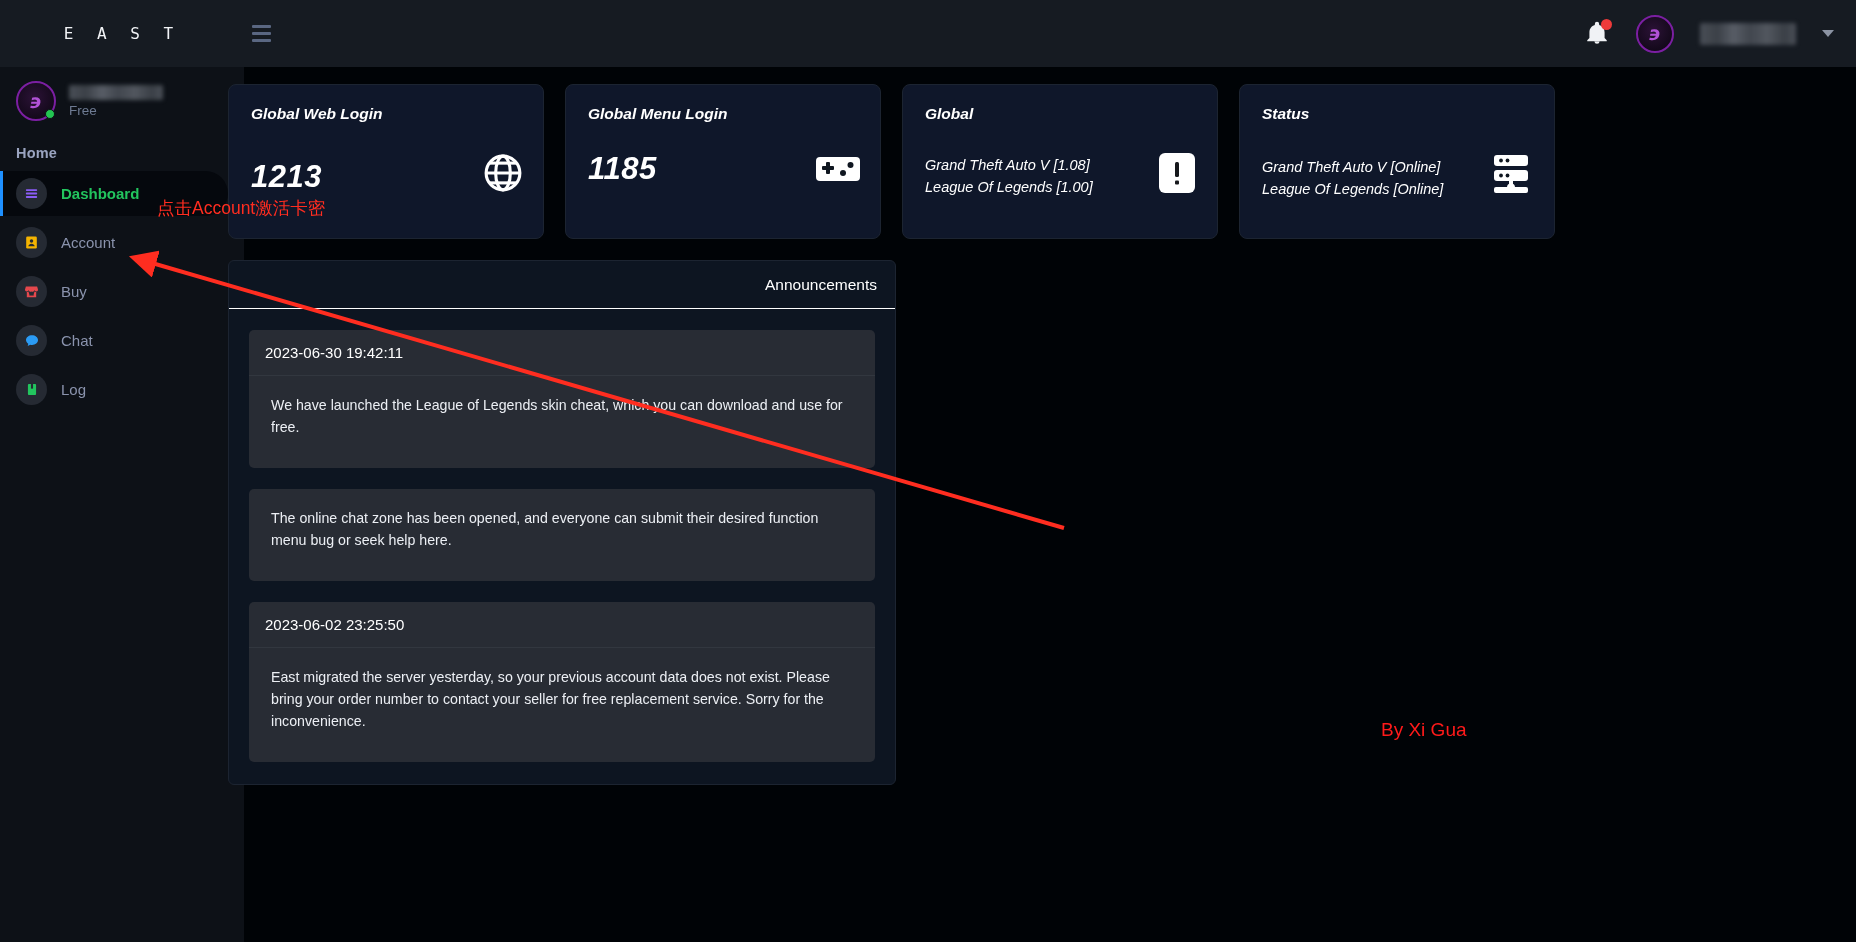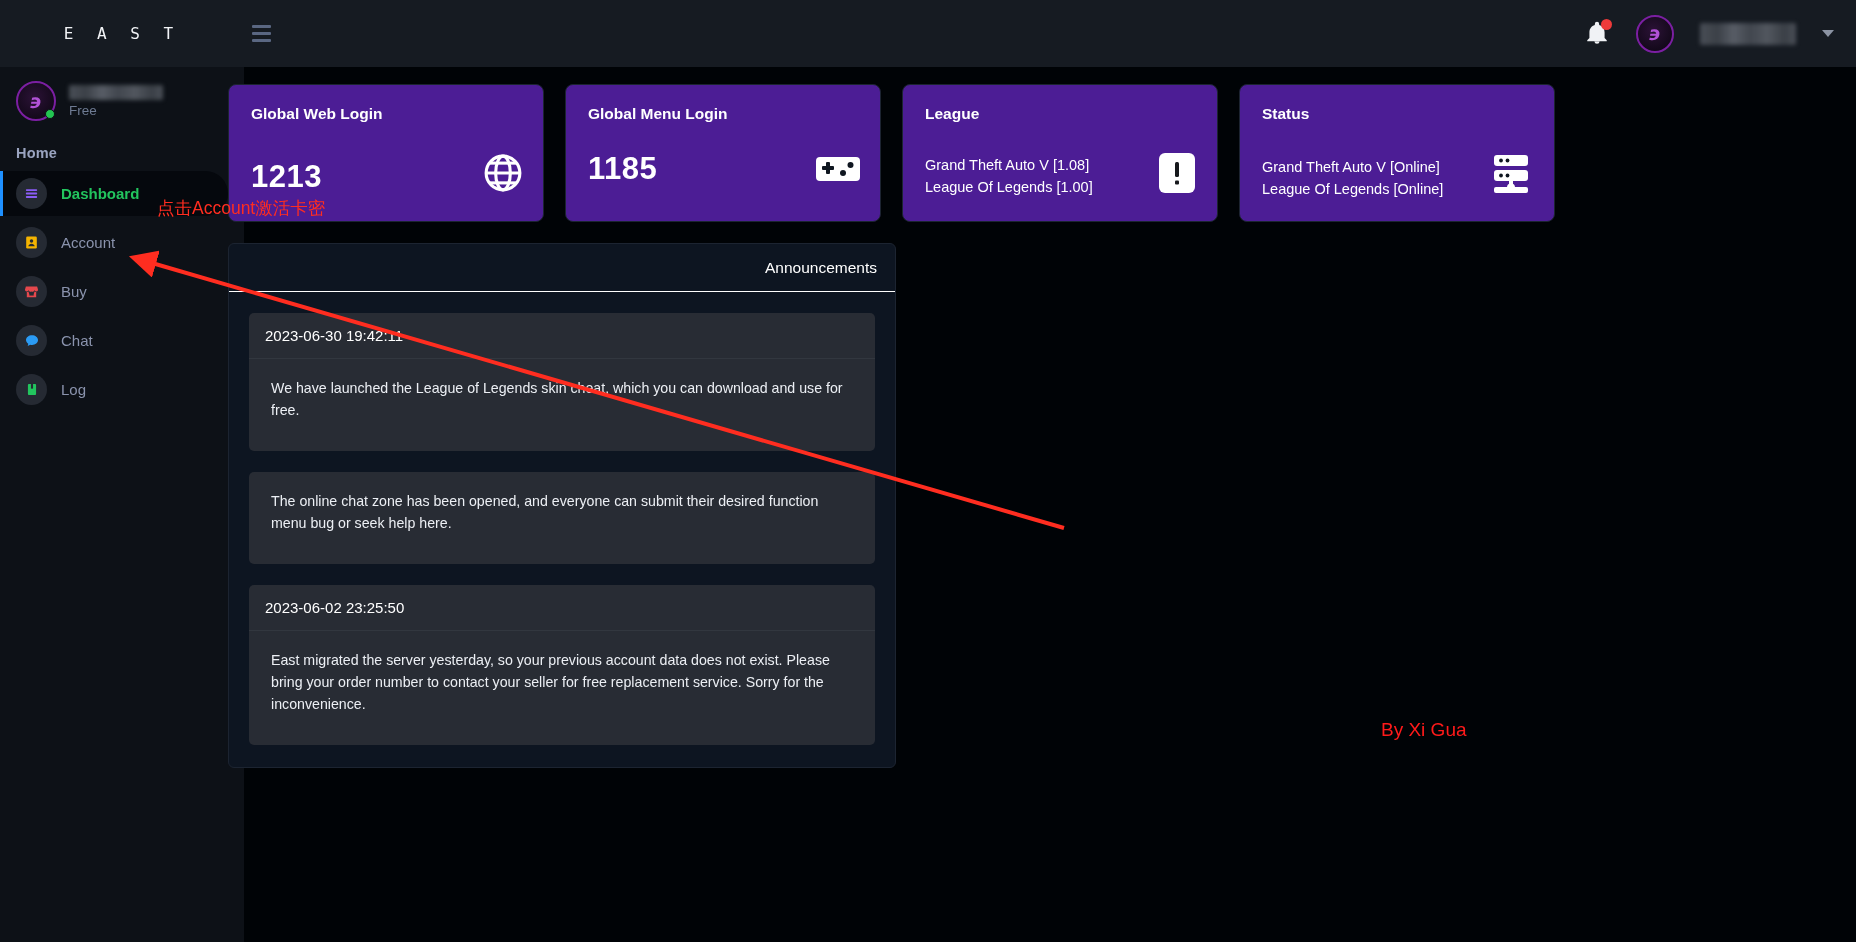--- a/index.html
+++ b/index.html
@@ -104,23 +104,23 @@
   .nav-item.active .nav-label { color: #22c55e; font-weight: 700; }
 
   
   .main { position: absolute; left: 244px; top: 67px; width: 1612px; height: 875px; background: #000306; }
 
   .cards-row {
     display: flex; gap: 21px; padding: 17px 0 0 0;
     margin-left: -16px; width: 1612px;
   }
   .stat-card {
-    background: #4c1d95; border: 1px solid #1c2431; border-radius: 8px;
-    width: 316px; height: 138px; padding: 20px 22px 0 22px;
-    position: relative; flex: 0 0 316px;
+    background: #0f172a; border: 1px solid #1c2431; border-radius: 8px;
+    width: 316px; height: 155px; padding: 20px 22px 0 22px;
+    position: relative; flex: 0 0 316px; font-style: italic;
   }
   .stat-title { color: #ffffff; font-size: 15.5px; font-weight: 700; }
   .stat-body {
     position: absolute; left: 22px; right: 18px; top: 66px;
     display: flex; align-items: flex-end; justify-content: space-between;
   }
   .stat-value { color: #ffffff; font-size: 31px; font-weight: 700; letter-spacing: .5px; }
   .stat-lines { display: flex; flex-direction: column; gap: 6px; }
   .stat-line { color: #ffffff; font-size: 14.5px; }
   .stat-icon { color: #ffffff; display: flex; align-items: center; justify-content: center; }
@@ -274,21 +274,21 @@
               <rect x="8" y="15" width="12" height="4" rx="1" fill="#0f1620"></rect>
               <rect x="12" y="11" width="4" height="12" rx="1" fill="#0f1620"></rect>
               <circle cx="29" cy="22" r="3" fill="#0f1620"></circle>
               <circle cx="36.5" cy="14" r="3" fill="#0f1620"></circle>
             </svg>
           </div>
         </div>
       </div>
 
       <div class="stat-card">
-        <div class="stat-title">League</div>
+        <div class="stat-title">Global</div>
         <div class="stat-body">
           <div class="stat-lines">
             <div class="stat-line">Grand Theft Auto V [1.08]</div>
             <div class="stat-line">League Of Legends [1.00]</div>
           </div>
           <div class="stat-icon">
             <svg width="44" height="44" viewBox="0 0 44 44">
               <rect x="4" y="2" width="36" height="40" rx="6" fill="#ffffff"></rect>
               <rect x="20" y="11" width="4" height="15" rx="1.5" fill="#16181c"></rect>
               <rect x="20" y="29.5" width="4" height="4" rx="1" fill="#16181c"></rect>

